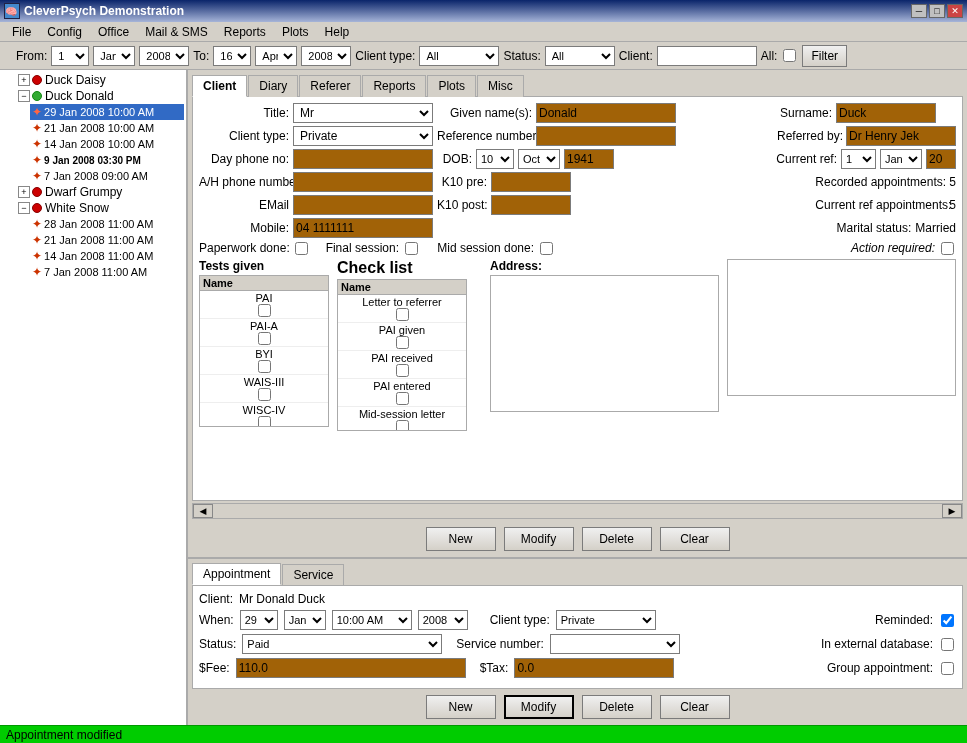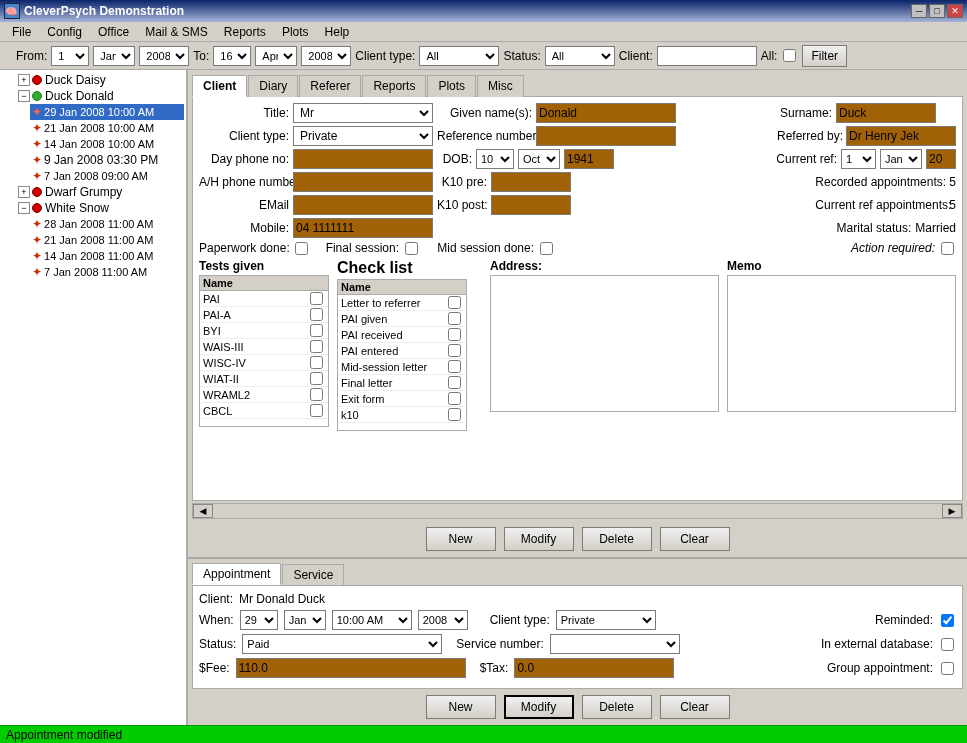--- a/index.html
+++ b/index.html
@@ -207,21 +207,21 @@
       border: 1px solid #aaa;
       display: flex;
       align-items: center;
       margin: 0 4px;
     }
     .address-box { flex: 1; border: 1px solid #aaa; height: 80px; background: white; padding: 2px; font-size: 11px; }
     .memo-box { flex: 1; border: 1px solid #aaa; height: 80px; background: white; padding: 2px; font-size: 11px; }
     .tests-panel { width: 130px; border: 1px solid #aaa; background: white; }
     .tests-header { background: #d4d0c8; border-bottom: 1px solid #aaa; padding: 1px 3px; font-size: 11px; font-weight: bold; }
     .tests-scroll { height: 135px; overflow-y: auto; }
-    .test-row { display: flex; align-items: center; justify-content: space-between; padding: 1px 3px; border-bottom: 1px solid #eee; }
+    .test-row { display: flex; align-items: center; justify-content: space-between; padding: 1px 3px; border-bottom: 1px solid #eee; flex-direction: column; }
     .test-name { font-size: 11px; }
     .checklist-panel { width: 130px; border: 1px solid #aaa; background: white; }
   </style>
 </head>
 <body>
 
 <div class="title-bar">
   <span class="title-bar-icon">🧠</span>
   <span class="title-bar-text">CleverPsych Demonstration</span>
   <button class="title-btn">─</button>
@@ -298,21 +298,21 @@
     <div class="tree-item tree-indent2">
       <span style="color:#cc3300; margin-right:2px;">✦</span>
       <span style="font-size:11px;">21 Jan 2008 10:00 AM</span>
     </div>
     <div class="tree-item tree-indent2">
       <span style="color:#cc3300; margin-right:2px;">✦</span>
       <span style="font-size:11px;">14 Jan 2008 10:00 AM</span>
     </div>
     <div class="tree-item tree-indent2">
       <span style="color:#cc3300; margin-right:2px;">✦</span>
-      <span style="font-size:12px;">9 Jan 2008 03:30 PM</span>
+      <span style="font-size:10px;font-weight:bold;">9 Jan 2008 03:30 PM</span>
     </div>
     <div class="tree-item tree-indent2">
       <span style="color:#cc3300; margin-right:2px;">✦</span>
       <span style="font-size:11px;">7 Jan 2008 09:00 AM</span>
     </div>
 
     <div class="tree-item tree-indent1">
       <span class="expand-btn">+</span>
       <span class="tree-dot dot-red"></span>
       <span>Dwarf Grumpy</span>
@@ -510,21 +510,20 @@
             </div>
           </div>
         </div>
 
         <div style="flex:1;">
           <div style="font-weight:bold; font-size:12px; margin-bottom:2px;">Address:</div>
           <textarea class="address-box" style="width: 100%; height: 137px; resize: none;"></textarea>
         </div>
 
         <div style="flex:1;">
-          <div style="font-weight:bold; font-size:12px; margin-bottom:2px;">Memo</div>
           <textarea class="memo-box" style="width: 100%; height: 137px; resize: none;"></textarea>
         </div>
       </div>
     </div>
 
     <div class="h-scroll" style="margin: 2px 4px;">
       <div style="width:20px; height:14px; background:#d4d0c8; border:1px solid #888; display:flex; align-items:center; justify-content:center; font-size:9px; cursor:pointer;">◀</div>
       <div style="flex:1; height:10px; background:#d4d0c8;"></div>
       <div style="width:20px; height:14px; background:#d4d0c8; border:1px solid #888; display:flex; align-items:center; justify-content:center; font-size:9px; cursor:pointer;">▶</div>
     </div>

